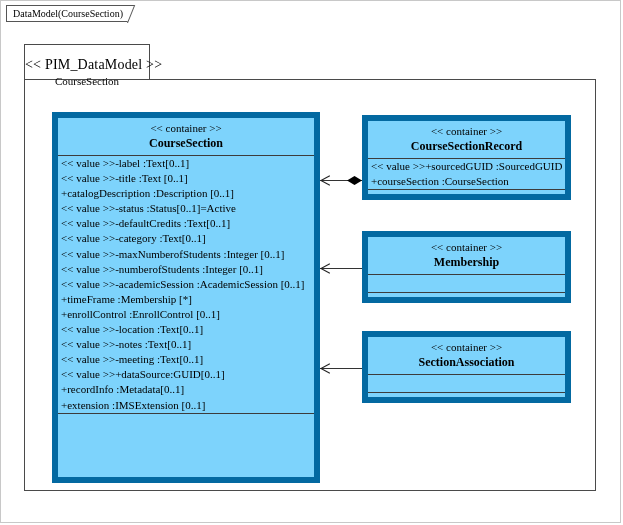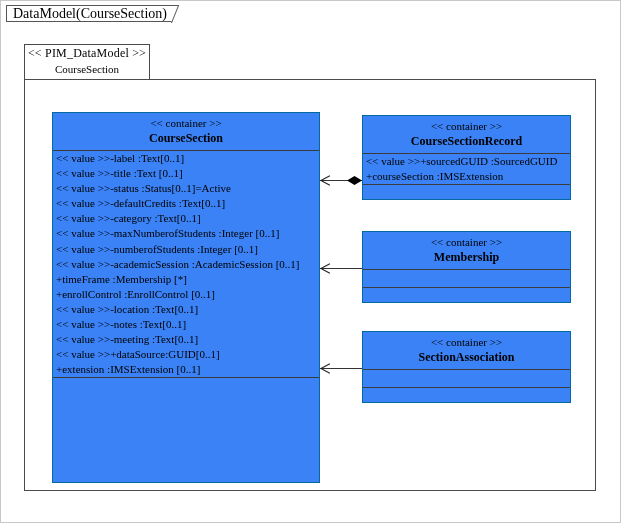--- a/index.html
+++ b/index.html
@@ -28,21 +28,21 @@
 
   
   .title-tab {
     position: absolute;
     left: 6px; top: 5px;
     height: 17px;
     padding: 0 14px 4px 6px;
     border: 1px solid #555555;
     background: #ffffff;
     box-sizing: border-box;
-    font-size: 14px;
+    font-size: 10px;
     line-height: 15px;
     color: #000000;
     white-space: nowrap;
     z-index: 6;
   }
   .title-tab-clip {
     position: absolute;
     right: -1px;
     top: -1px;
     width: 11px;
@@ -60,46 +60,47 @@
     left: 24px; top: 44px;
     width: 126px;
     height: 36px;
     border: 1px solid #4a4a4a;
     background: #ffffff;
     box-sizing: border-box;
     text-align: center;
     z-index: 4;
   }
   .pkg-header .stereo {
-    font-size: 12px;
+    font-size: 14px;
     line-height: 16px;
     letter-spacing: 0.2px;
     white-space: nowrap;
+    margin-top: 12px;
   }
   .pkg-header .pkgname {
     font-size: 11px;
     line-height: 16px;
     white-space: nowrap;
   }
   .pkg-body {
     position: absolute;
     left: 24px; top: 79px;
     width: 572px;
     height: 412px;
     border: 1px solid #4a4a4a;
     background: #ffffff;
     box-sizing: border-box;
     z-index: 1;
   }
 
   
   .uml-class {
     position: absolute;
-    background: #3b82f6;
-    border: 1px solid #0369a1;
+    background: #7dd3fc;
+    border: 6px solid #0369a1;
     box-sizing: border-box;
     z-index: 3;
   }
   .uml-head {
     text-align: center;
     padding: 3px 2px 4px 2px;
     border-bottom: 1px solid #3c3c3c;
   }
   .uml-stereo {
     font-size: 11px;
@@ -194,45 +195,47 @@
   </div>
 
   <div class="uml-class" style="left:52px; top:112px; width:268px; height:371px;">
     <div class="uml-head">
       <div class="uml-stereo">&lt;&lt; container &gt;&gt;</div>
       <div class="uml-name">CourseSection</div>
     </div>
     <div class="uml-compartment">
       <div class="uml-attr">&lt;&lt; value &gt;&gt;-label :Text[0..1]</div>
       <div class="uml-attr">&lt;&lt; value &gt;&gt;-title :Text [0..1]</div>
+      <div class="uml-attr">+catalogDescription  :Description  [0..1]</div>
       <div class="uml-attr">&lt;&lt; value &gt;&gt;-status :Status[0..1]=Active</div>
       <div class="uml-attr">&lt;&lt; value &gt;&gt;-defaultCredits :Text[0..1]</div>
       <div class="uml-attr">&lt;&lt; value &gt;&gt;-category :Text[0..1]</div>
       <div class="uml-attr">&lt;&lt; value &gt;&gt;-maxNumberofStudents  :Integer [0..1]</div>
       <div class="uml-attr">&lt;&lt; value &gt;&gt;-numberofStudents  :Integer [0..1]</div>
       <div class="uml-attr">&lt;&lt; value &gt;&gt;-academicSession  :AcademicSession  [0..1]</div>
       <div class="uml-attr">+timeFrame :Membership [*]</div>
       <div class="uml-attr">+enrollControl  :EnrollControl  [0..1]</div>
       <div class="uml-attr">&lt;&lt; value &gt;&gt;-location :Text[0..1]</div>
       <div class="uml-attr">&lt;&lt; value &gt;&gt;-notes :Text[0..1]</div>
       <div class="uml-attr">&lt;&lt; value &gt;&gt;-meeting :Text[0..1]</div>
       <div class="uml-attr">&lt;&lt; value &gt;&gt;+dataSource:GUID[0..1]</div>
+      <div class="uml-attr">+recordInfo :Metadata[0..1]</div>
       <div class="uml-attr">+extension :IMSExtension  [0..1]</div>
     </div>
     <div class="uml-compartment last empty-comp"></div>
   </div>
 
   <div class="uml-class" style="left:362px; top:115px; width:209px; height:85px;">
     <div class="uml-head">
       <div class="uml-stereo">&lt;&lt; container &gt;&gt;</div>
       <div class="uml-name">CourseSectionRecord</div>
     </div>
     <div class="uml-compartment">
       <div class="uml-attr">&lt;&lt; value &gt;&gt;+sourcedGUID :SourcedGUID</div>
-      <div class="uml-attr">+courseSection :IMSExtension</div>
+      <div class="uml-attr">+courseSection :CourseSection</div>
     </div>
     <div class="uml-compartment last empty-comp-sm"></div>
   </div>
 
   <div class="uml-class" style="left:362px; top:231px; width:209px; height:72px;">
     <div class="uml-head">
       <div class="uml-stereo">&lt;&lt; container &gt;&gt;</div>
       <div class="uml-name">Membership</div>
     </div>
     <div class="uml-compartment empty-comp-sm"></div>

